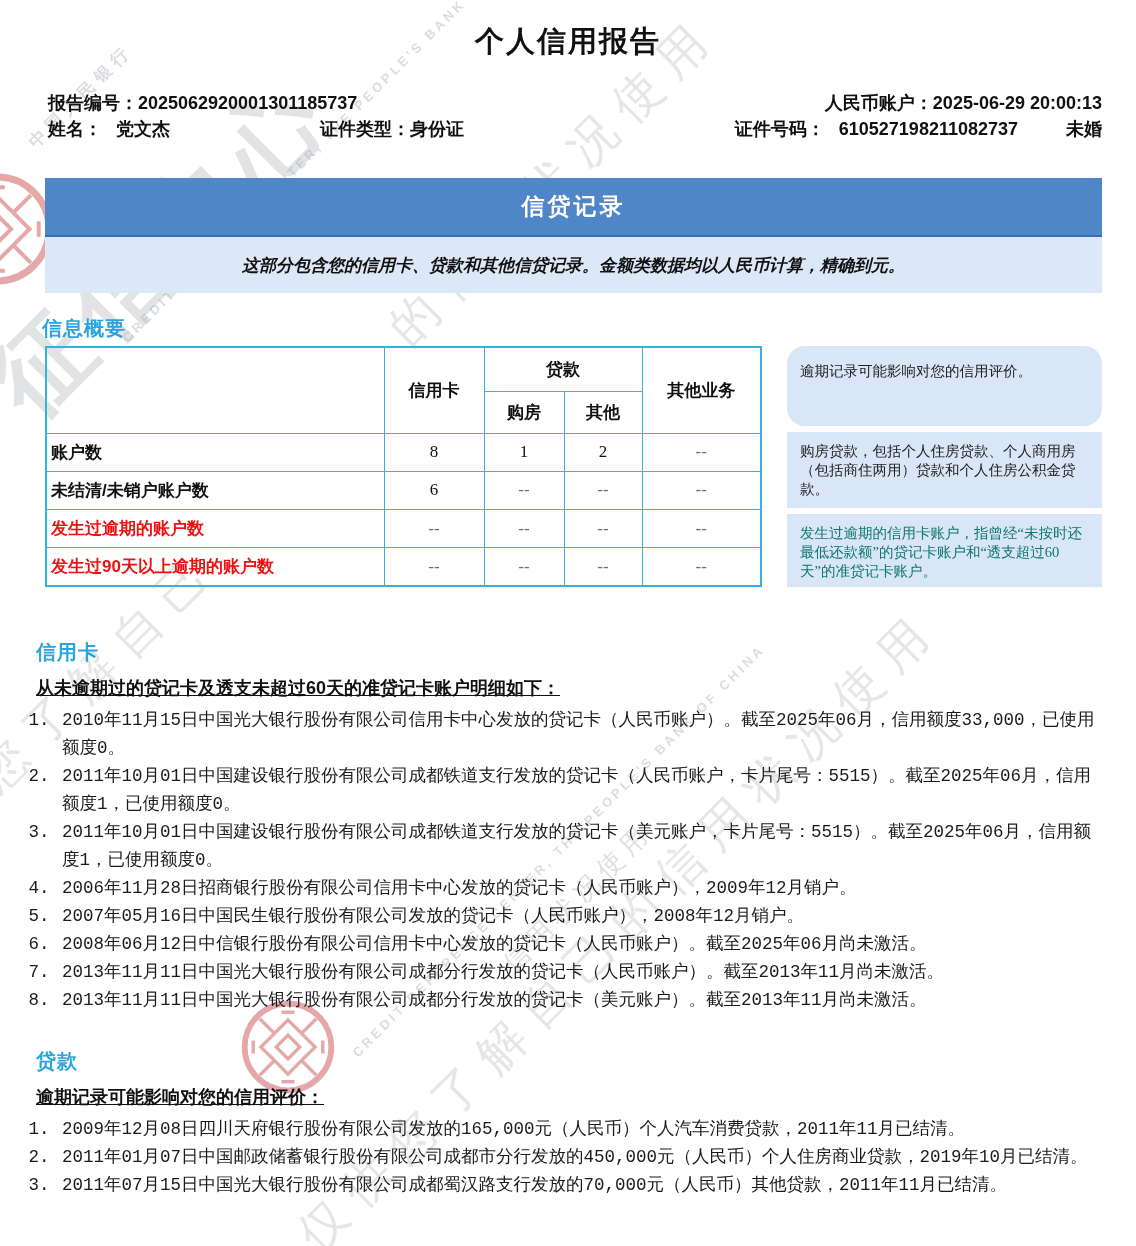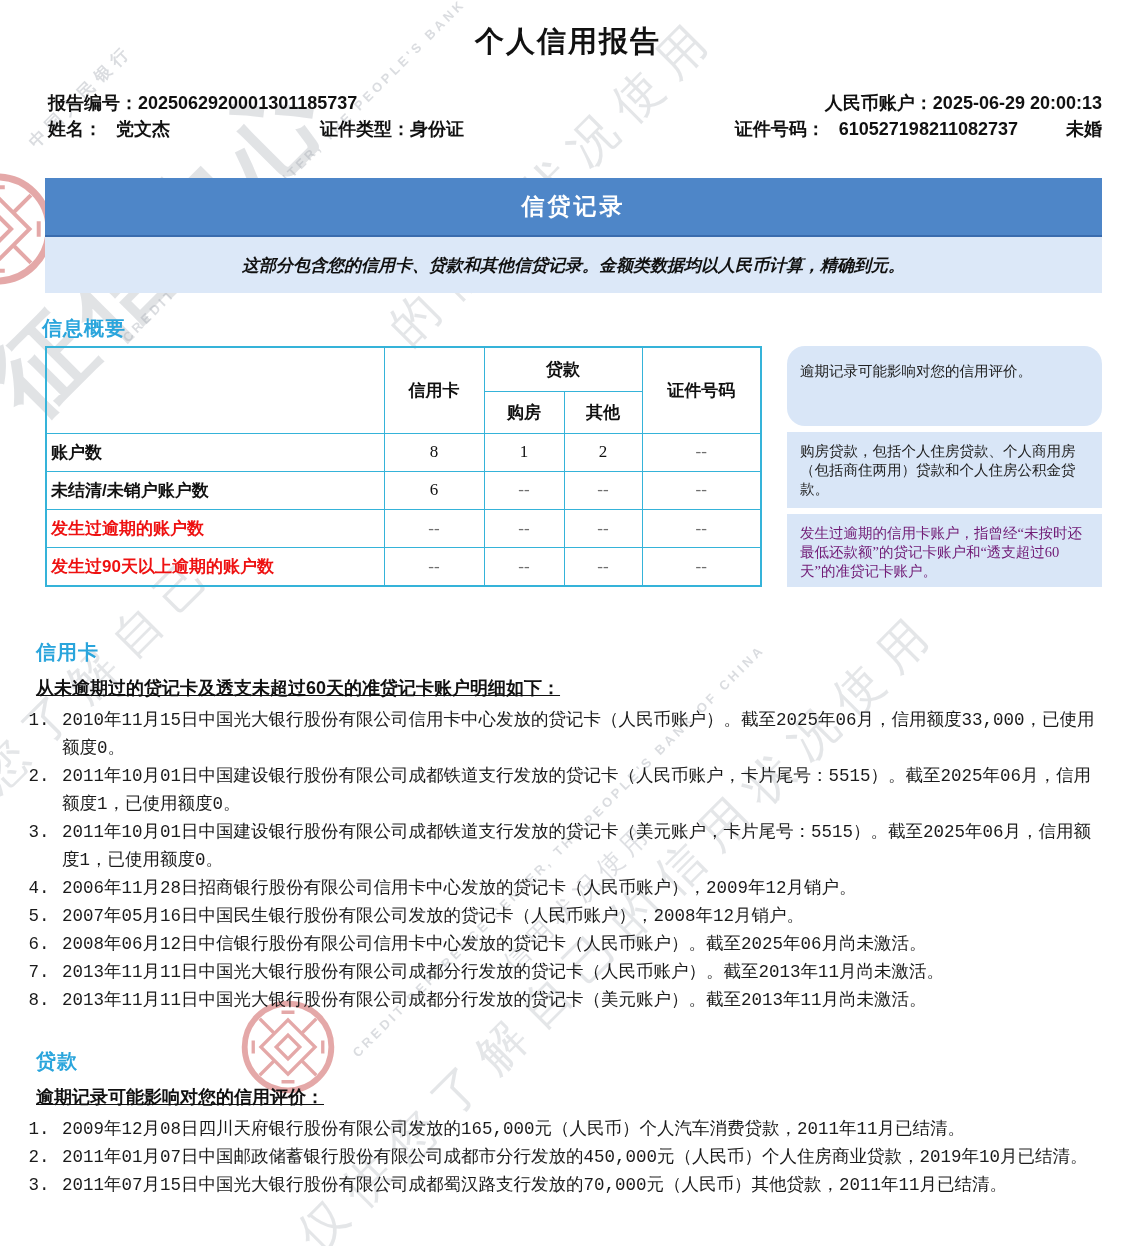--- a/index.html
+++ b/index.html
@@ -107,21 +107,21 @@
     background: #d9e6f7;
     padding: 10px 13px;
     font-family: "Liberation Serif", serif;
     font-size: 14.5px;
     line-height: 19px;
     color: #222;
   }
   .note-box + .note-box { margin-top: 6px; }
   .note-1 { height: 80px; padding-top: 16px; border-radius: 18px; }
   .note-2 { height: 76px; }
-  .note-3 { height: 73px; color: #701a75; }
+  .note-3 { height: 73px; color: #0f766e; }
 
   .sub-title {
     margin: 10px 34px 0 36px;
     font-size: 18px;
     font-weight: bold;
     text-decoration: underline;
   }
   ol.detail-list {
     margin: 6px 30px 0 36px;
     padding-left: 24px;
@@ -211,21 +211,21 @@
           <col style="width:100px">
           <col style="width:80px">
           <col style="width:78px">
           <col style="width:119px">
       </colgroup>
       <thead>
         <tr class="h1">
           <th rowspan="2"></th>
           <th rowspan="2">信用卡</th>
           <th colspan="2">贷款</th>
-          <th rowspan="2">证件号码</th>
+          <th rowspan="2">其他业务</th>
         </tr>
         <tr class="h2">
           <th>购房</th>
           <th>其他</th>
         </tr>
       </thead>
       <tbody>
         <tr>
           <td class="lbl">账户数</td>
           <td class="val">8</td>

